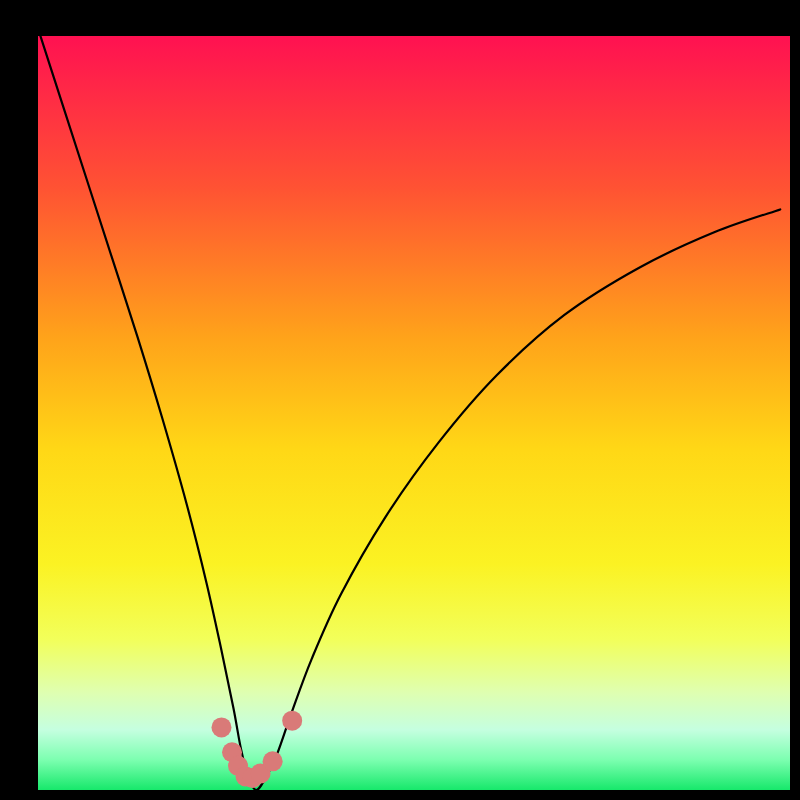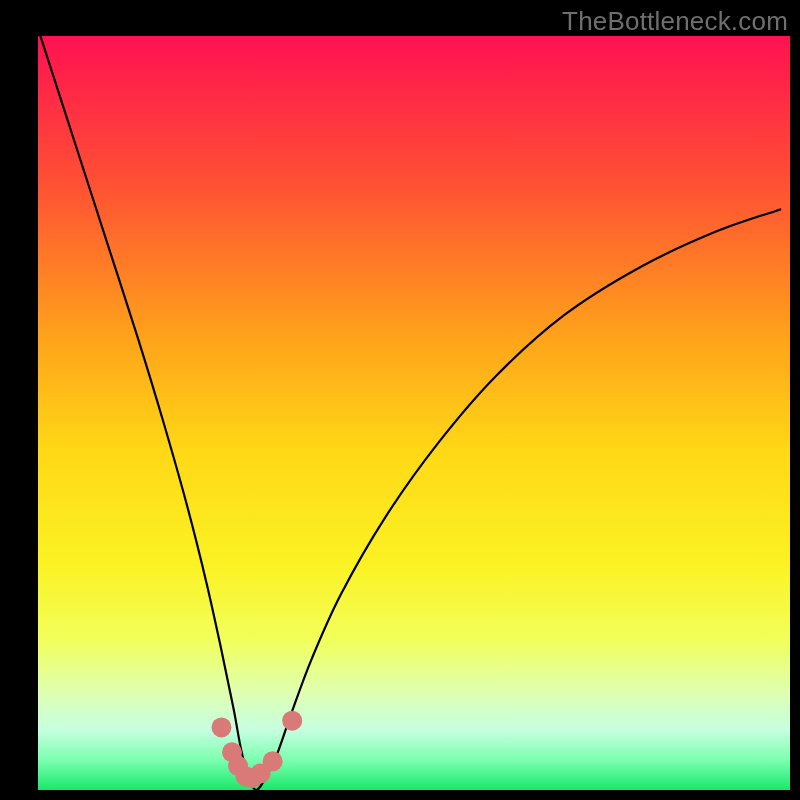--- a/index.html
+++ b/index.html
@@ -63,14 +63,13 @@
           <circle cx="238.032" cy="765.872" r="10" fill="#d97a78"></circle>
           <circle cx="245.55200000000002" cy="776.428" r="10" fill="#d97a78"></circle>
           <circle cx="252.32" cy="777.936" r="10" fill="#d97a78"></circle>
           <circle cx="260.59200000000004" cy="773.412" r="10" fill="#d97a78"></circle>
           <circle cx="272.624" cy="761.348" r="10" fill="#d97a78"></circle>
           <circle cx="292.176" cy="720.6320000000001" r="10" fill="#d97a78"></circle>
         </g>
     </g>
   </svg>
 
-  <div class="watermark">TheBottleneck.com</div>
 </div>
 
 </body></html>

